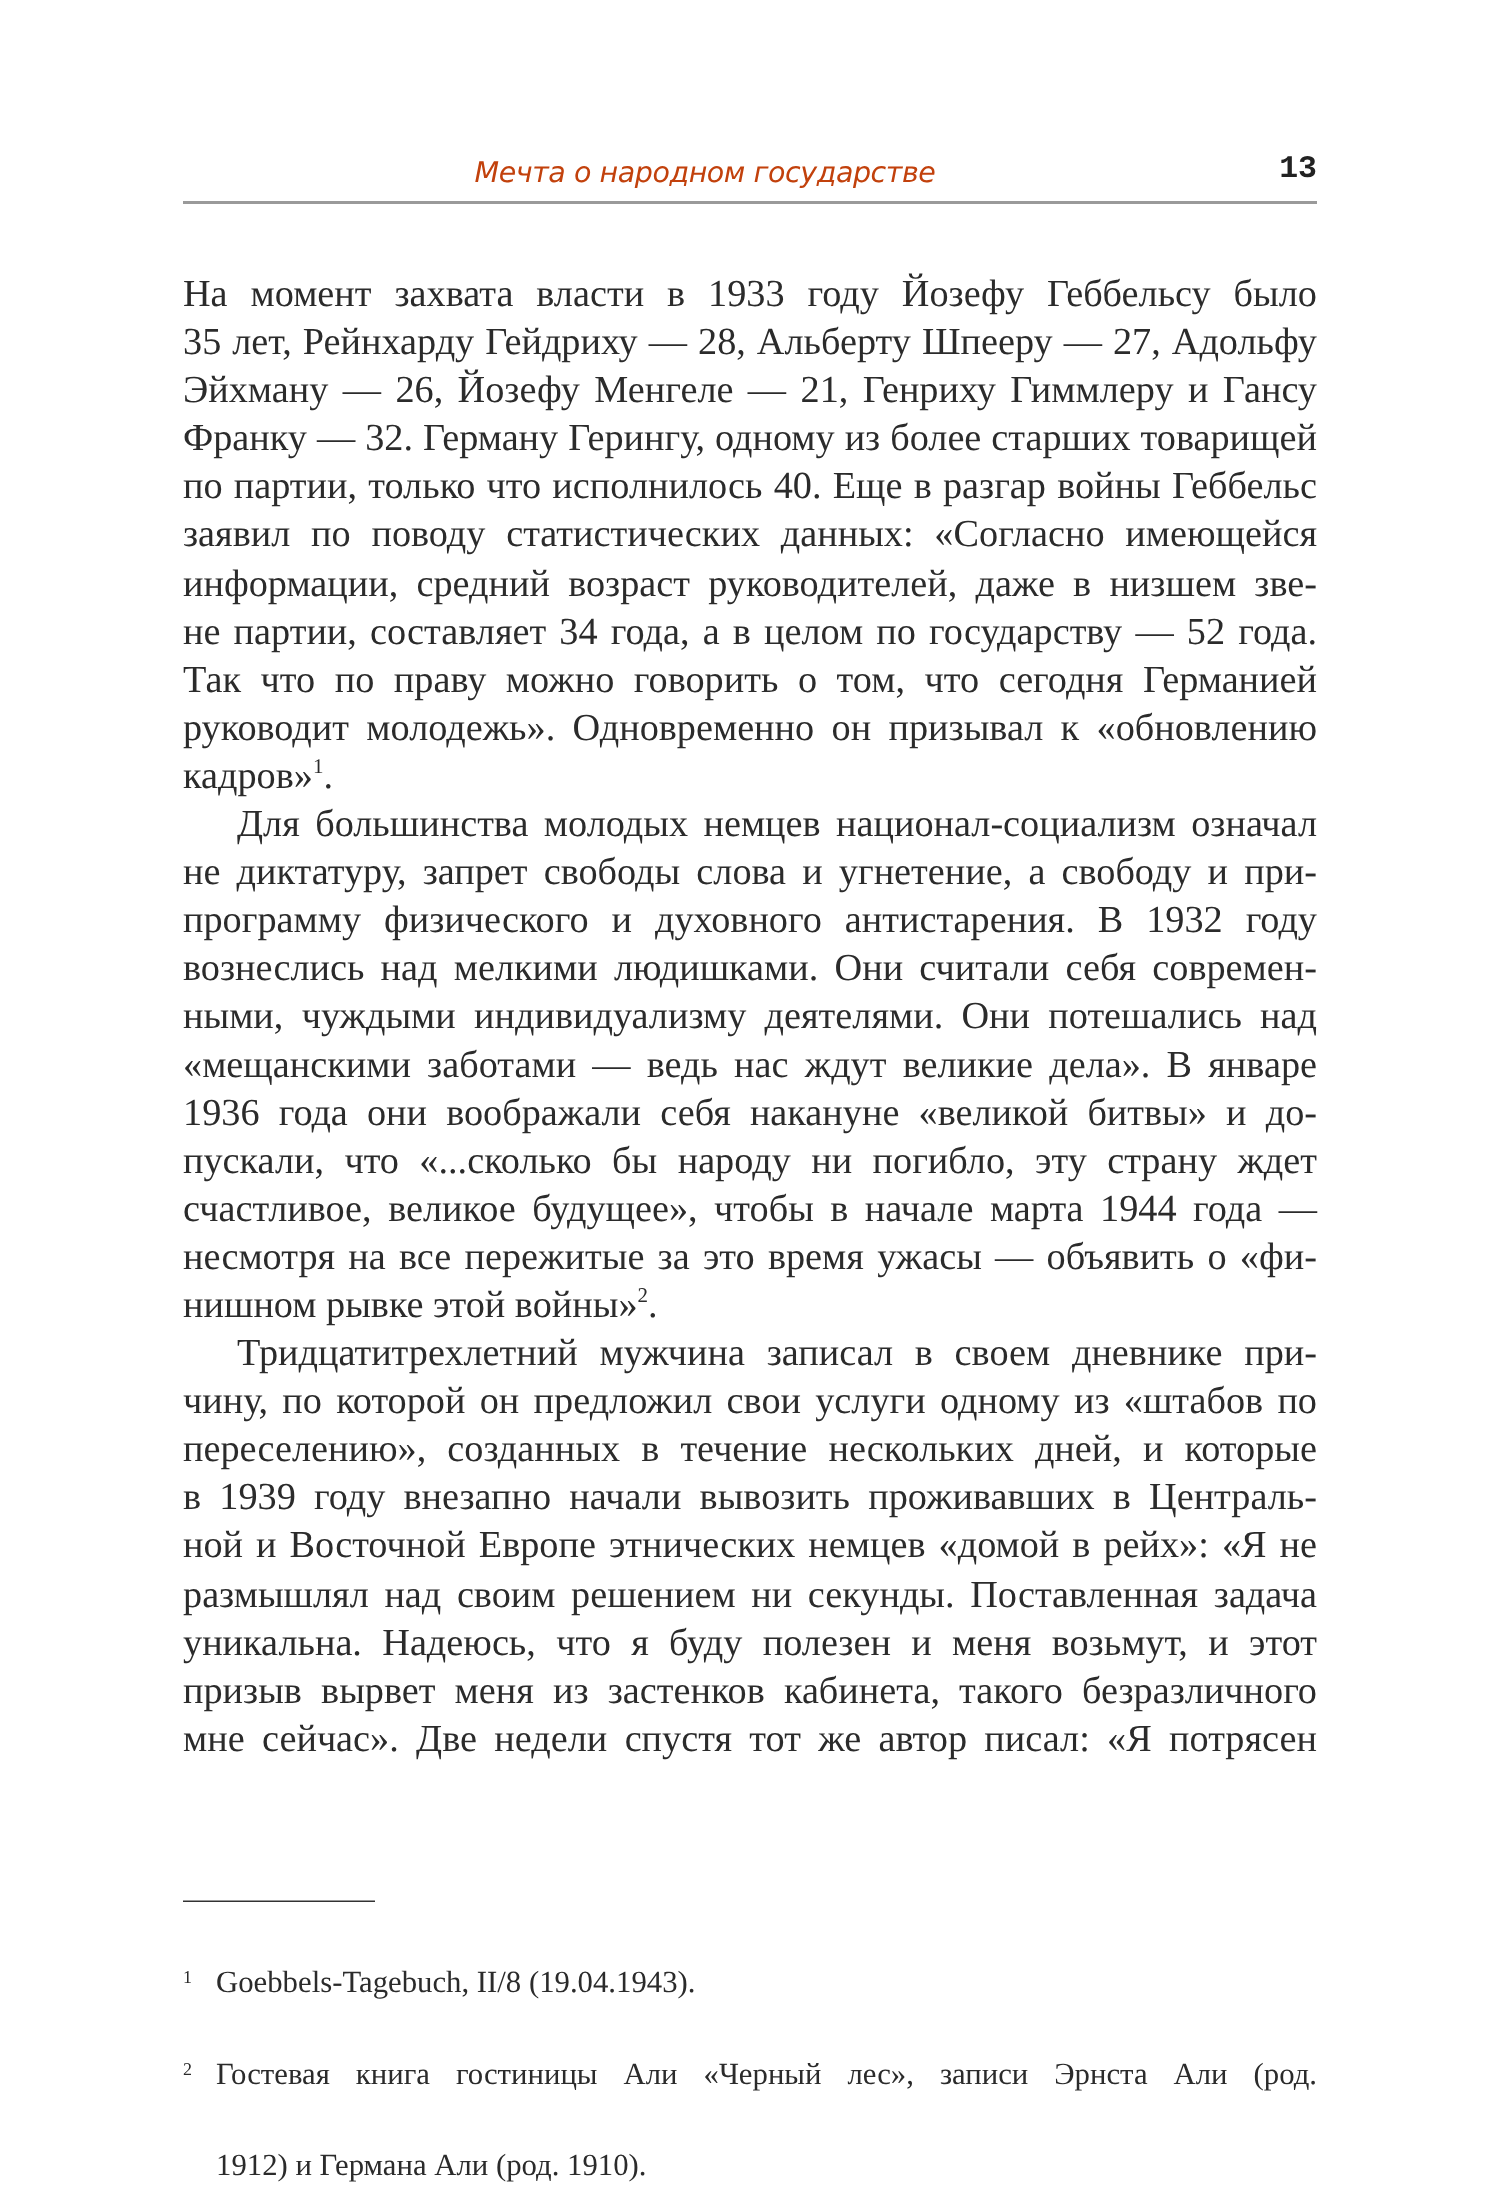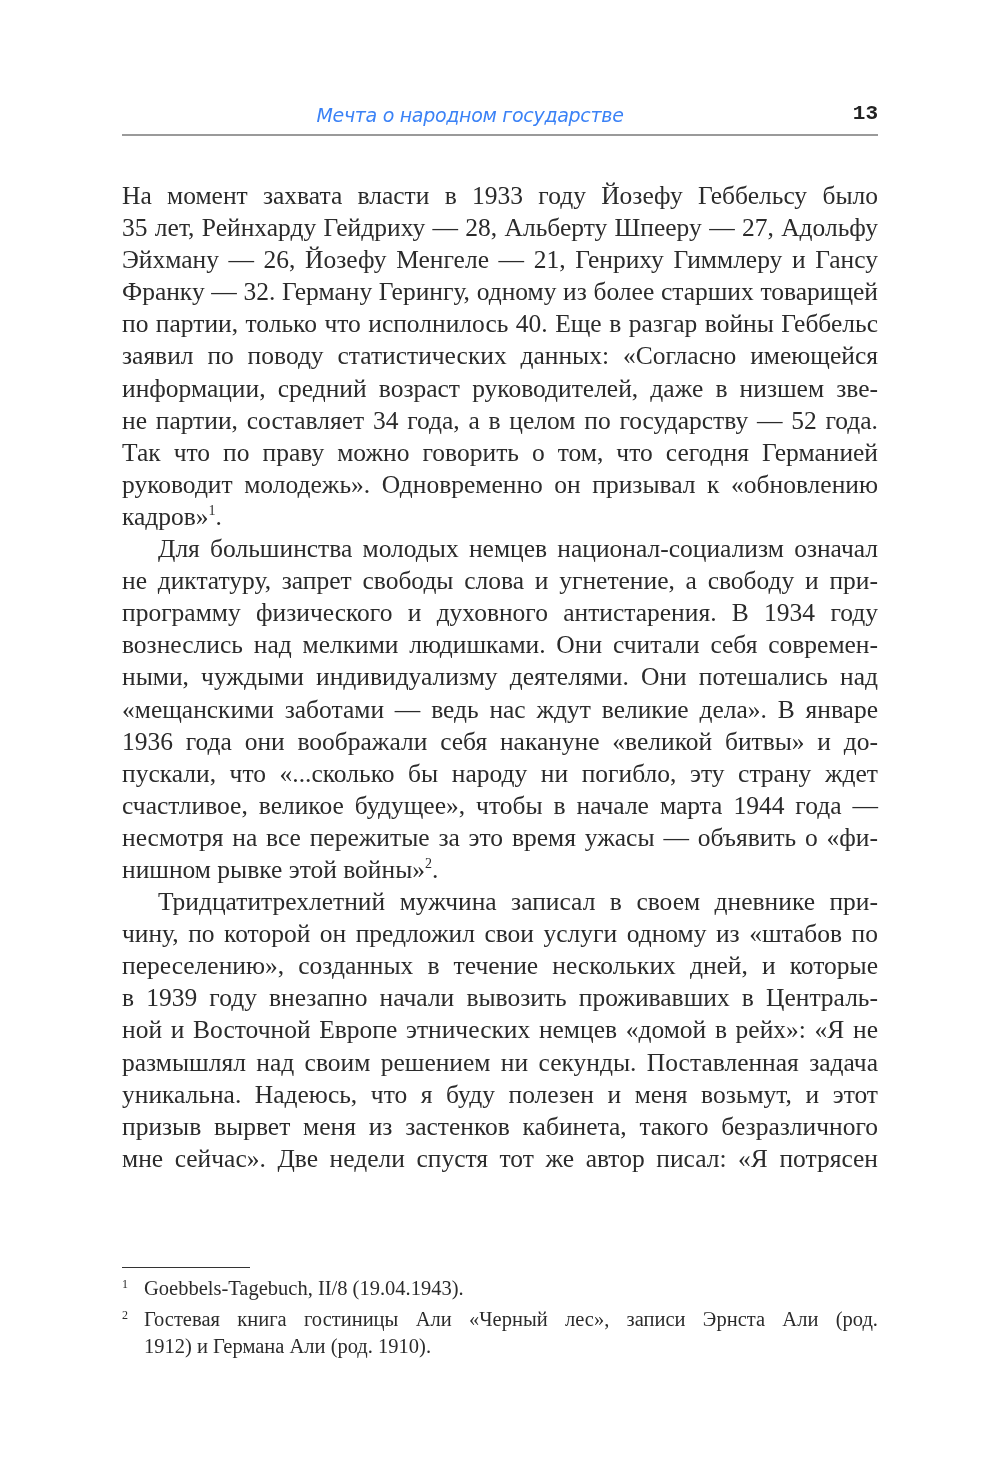--- a/index.html
+++ b/index.html
@@ -1,30 +1,30 @@
 <!DOCTYPE html>
 <html><head>
 <meta charset="utf-8">
 <style>
   html, body { margin: 0; padding: 0; background: #ffffff; }
   body { width: 1000px; height: 1469px; position: relative; overflow: hidden; color: #2a2a2a; }
   .header { position: absolute; left: 122px; top: 100px; width: 756px; height: 34px; border-bottom: 2px solid #9a9a9a; }
-  .running-title { position: absolute; left: 0; right: 60px; top: 4px; text-align: center; font-family: "DejaVu Sans", sans-serif; font-style: italic; font-size: 19px; color: #3b82f6; letter-spacing: -0.3px; }
+  .running-title { position: absolute; left: 0; right: 60px; top: 4px; text-align: center; font-family: "DejaVu Sans", sans-serif; font-style: italic; font-size: 19px; color: #c2410c; letter-spacing: -0.3px; }
   .page-number { position: absolute; right: 0; top: 2px; font-family: Liberation Mono, monospace; font-weight: bold; font-size: 21px; color: #222; }
   .body-text { position: absolute; left: 122px; top: 180px; width: 756px; font-family: "Liberation Serif", serif; font-size: 25.5px; line-height: 32.1px; color: #2b2b2b; }
   .line { display: block; white-space: nowrap; text-align: justify; text-align-last: justify; height: 32.1px; }
   .line.last { text-align-last: left; }
   .line.indent { padding-left: 36px; }
   .para { margin-bottom: 0; }
   sup { font-size: 14px; line-height: 0; vertical-align: 10px; }
   .footnote-rule { position: absolute; left: 122px; top: 1267px; width: 128px; height: 0; border-top: 1.5px solid #333; }
   .footnotes { position: absolute; left: 122px; top: 1275px; width: 756px; font-family: "Liberation Serif", serif; font-size: 20.5px; line-height: 27px; color: #2b2b2b; }
   .fn { position: relative; padding-left: 22px; margin-bottom: 4px; }
   .fn-mark { position: absolute; left: 0; top: -4px; font-size: 12px; }
-  .fn-line { display: block; white-space: nowrap; text-align: justify; text-align-last: justify; }
+  .fn-line { display: block; white-space: nowrap; text-align: justify; text-align-last: justify; margin-top: 34px; }
   .fn-line.last { text-align-last: left; }
 </style>
 </head>
 <body>
 
 <div class="header">
   <div class="running-title">Мечта о народном государстве</div>
   <div class="page-number">13</div>
 </div>
 
@@ -40,21 +40,21 @@
     <span class="line">информации, средний возраст руководителей, даже в низшем зве-</span>
     <span class="line">не партии, составляет 34 года, а в целом по государству — 52 года.</span>
     <span class="line">Так что по праву можно говорить о том, что сегодня Германией</span>
     <span class="line">руководит молодежь». Одновременно он призывал к «обновлению</span>
     <span class="line last"><span>кадров»</span><sup>1</sup>.</span>
   </div>
 
   <div class="para">
     <span class="line indent">Для большинства молодых немцев национал-социализм означал</span>
     <span class="line">не диктатуру, запрет свободы слова и угнетение, а свободу и при-</span>
-    <span class="line">программу физического и духовного антистарения. В 1934 году</span>
+    <span class="line">программу физического и духовного антистарения. В 1932 году</span>
     <span class="line">вознеслись над мелкими людишками. Они считали себя современ-</span>
     <span class="line">ными, чуждыми индивидуализму деятелями. Они потешались над</span>
     <span class="line">«мещанскими заботами — ведь нас ждут великие дела». В январе</span>
     <span class="line">1936 года они воображали себя накануне «великой битвы» и до-</span>
     <span class="line">пускали, что «...сколько бы народу ни погибло, эту страну ждет</span>
     <span class="line">счастливое, великое будущее», чтобы в начале марта 1944 года —</span>
     <span class="line">несмотря на все пережитые за это время ужасы — объявить о «фи-</span>
     <span class="line last"><span>нишном рывке этой войны»</span><sup>2</sup>.</span>
   </div>
 

